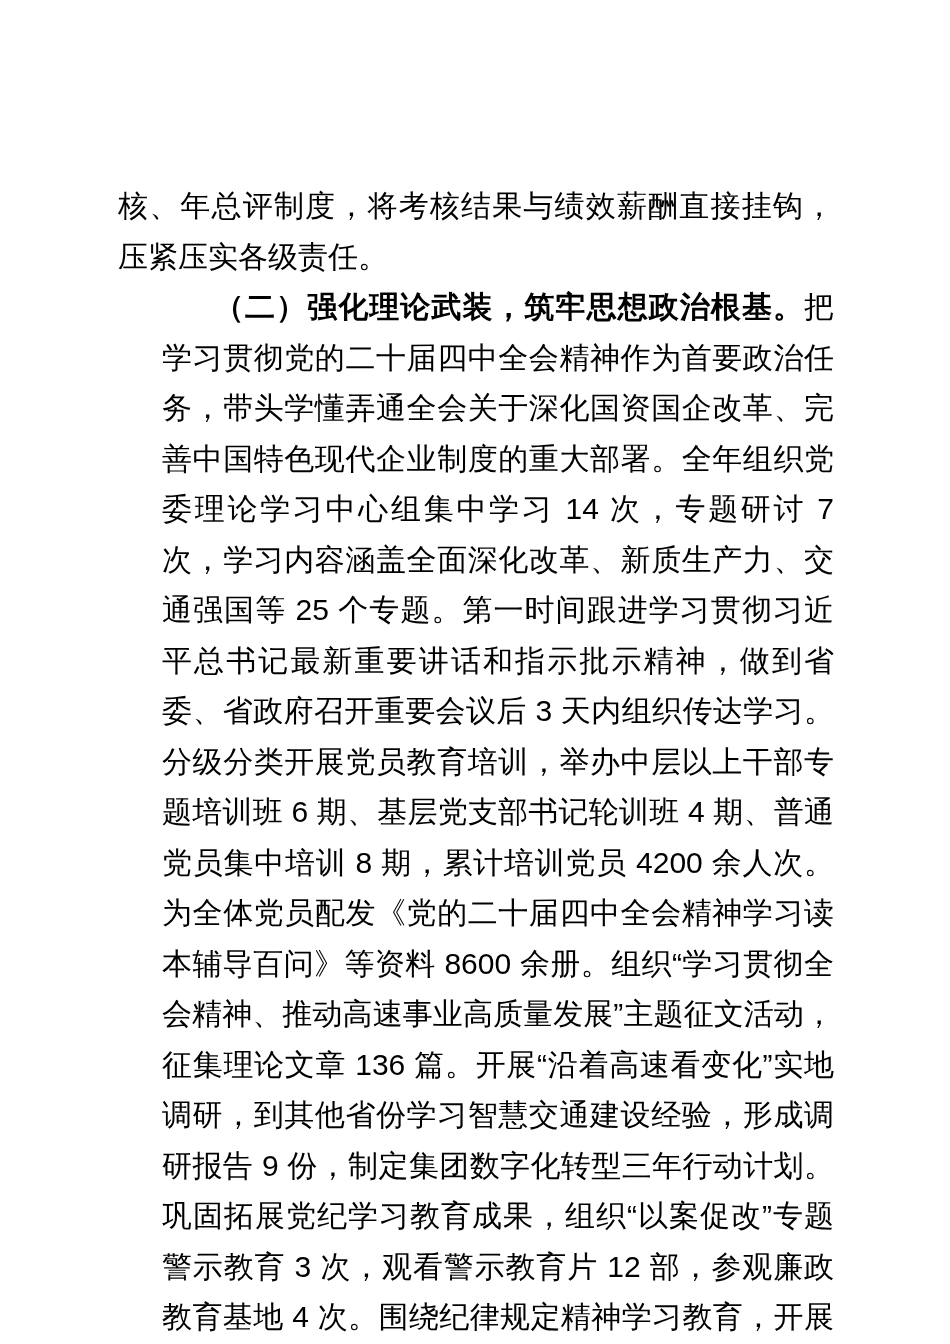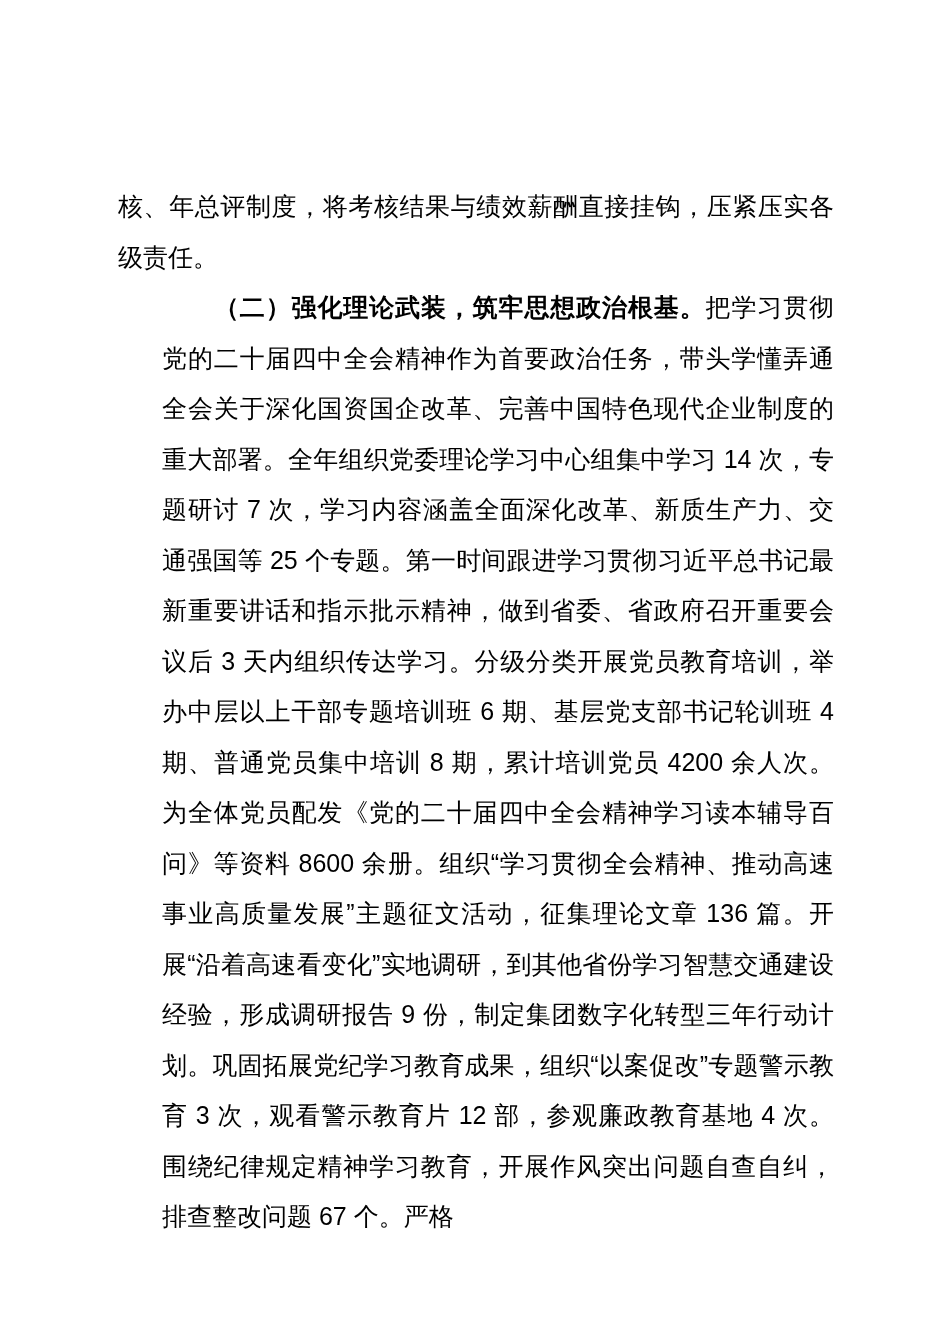--- a/index.html
+++ b/index.html
@@ -13,21 +13,21 @@
     overflow: hidden;
   }
   .page {
     box-sizing: border-box;
     width: 950px;
     height: 1344px;
     padding: 181px 116px 0 118px;
     background: #ffffff;
     color: #000000;
     font-family: "Liberation Sans", "DejaVu Sans", sans-serif;
-    font-size: 25px;
+    font-size: 30px;
     line-height: 50.5px;
     text-align: justify;
     overflow: hidden;
   }
   .para {
     margin: 0;
     padding: 0;
     word-break: break-all;
   }
   .para.indent {

